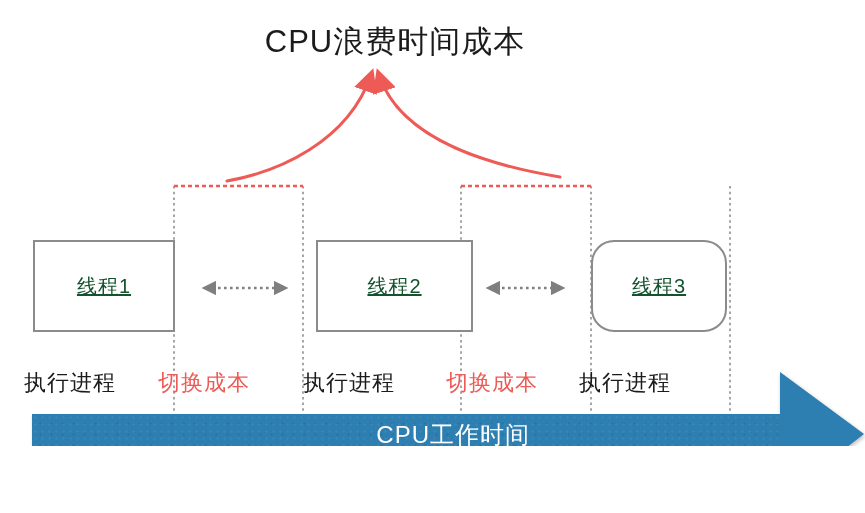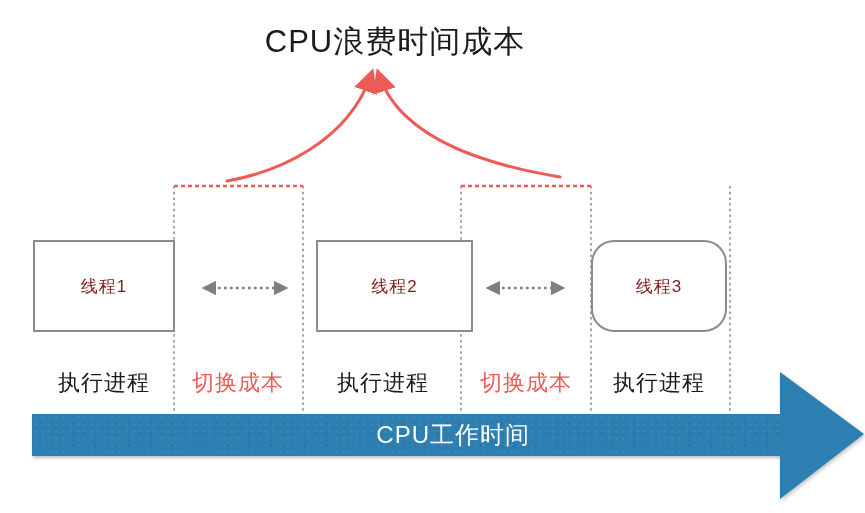--- a/index.html
+++ b/index.html
@@ -6,38 +6,38 @@
     --color-red:#ee5a55;
     --color-blue:#2d7eb1;
     --color-box_border:#8b8b8b;
     --color-dash_gray:#8f8f8f;
     --color-text:#1b1b1b;
     --color-timeline_text:#ffffff;
   }
   *{margin:0;padding:0;box-sizing:border-box;}
   body{background:#fff;font-family:"Liberation Sans","DejaVu Sans",sans-serif;}
   .canvas{
-    position:relative;width:865px;height:513px;background:#ffffff;overflow:hidden;
+    position:relative;width:865px;height:446px;background:#ffffff;overflow:hidden;
   }
   .title{
     position:absolute;left:0;top:21px;width:790px;text-align:center;
     font-size:31px;font-weight:500;color:var(--color-text);letter-spacing:1px;
   }
   .overlay-svg{position:absolute;left:0;top:0;width:865px;height:513px;}
   .thread-box{
     position:absolute;height:92px;top:240px;background:#ffffff;
     border:2px solid var(--color-box_border);
     display:flex;align-items:center;justify-content:center;
-    font-size:17px;color:#7f1d1d;letter-spacing:1px;
+    font-size:20px;color:#14532d;letter-spacing:1px;text-decoration:underline;
   }
   .box1{left:33px;width:142px;}
   .box2{left:316px;width:157px;}
   .box3{left:591px;width:136px;border-radius:23px;}
   .seg-label{
-    position:absolute;top:368px;width:160px;text-align:center;
+    position:absolute;top:368px;width:160px;text-align:left;
     font-size:22px;color:var(--color-text);letter-spacing:1px;white-space:nowrap;
   }
   .seg-label.switch{color:var(--color-red);font-weight:normal;}
   .lab1{left:24px;}
   .lab2{left:158px;}
   .lab3{left:303px;}
   .lab4{left:446px;}
   .lab5{left:579px;}
   .timeline-shaft{
     position:absolute;left:32px;top:414px;width:748px;height:42px;

